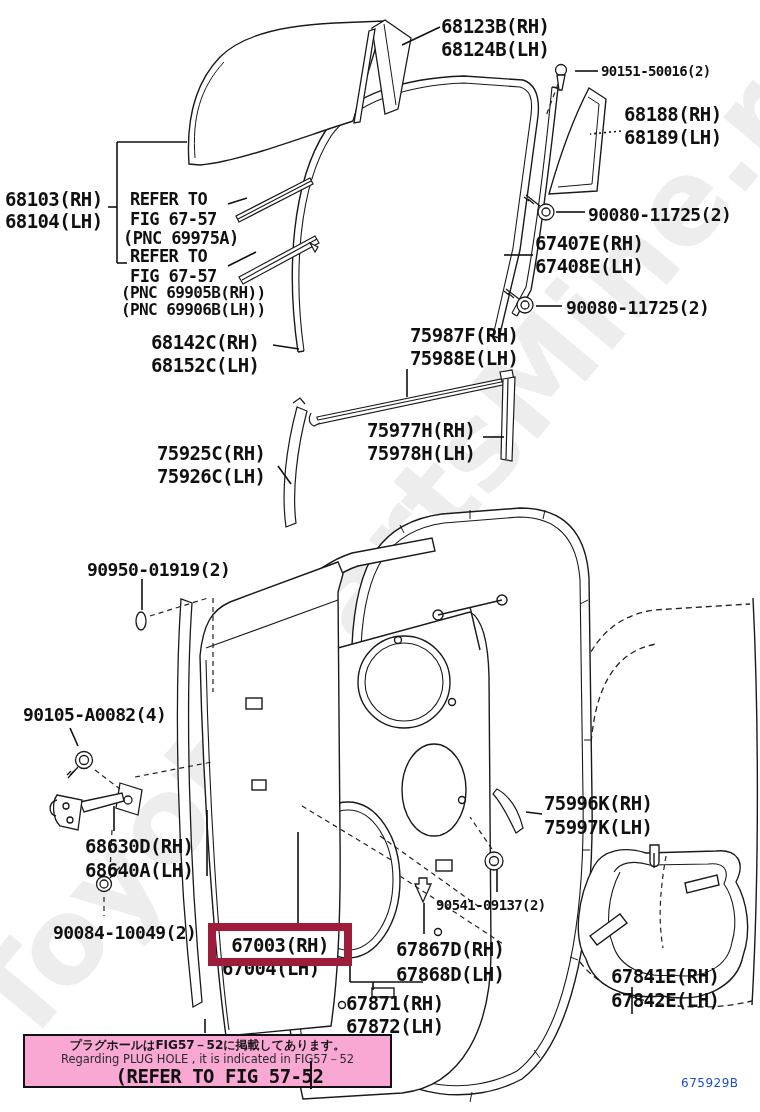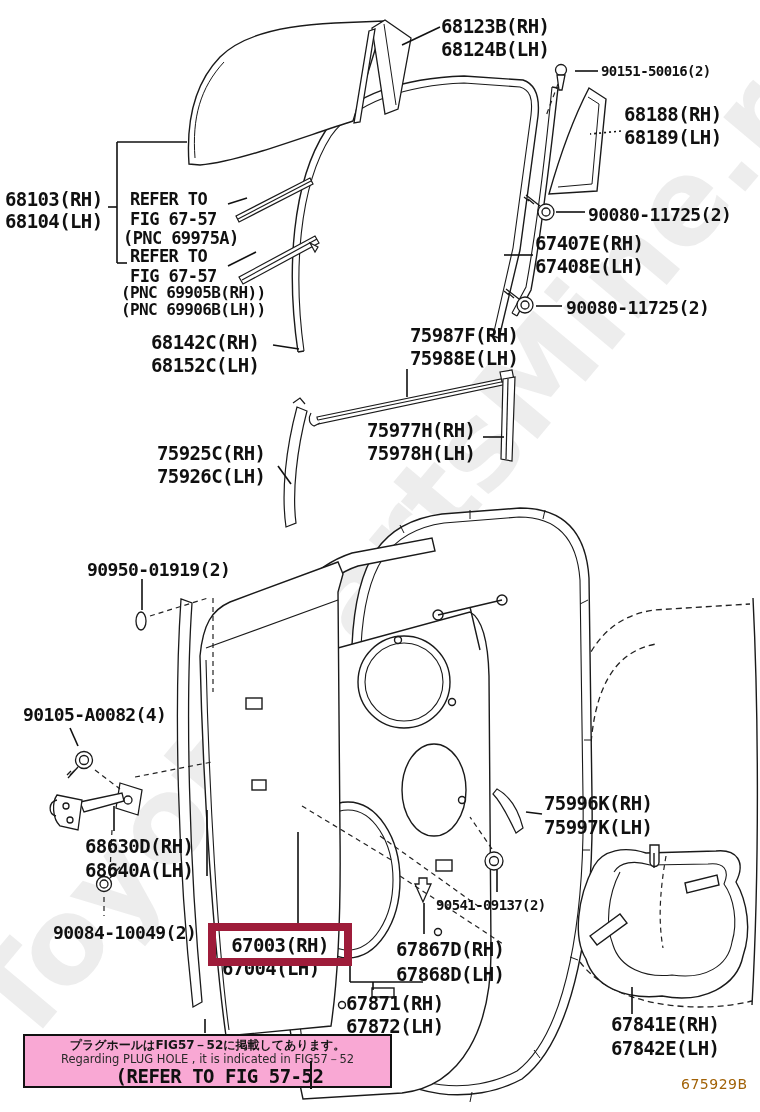--- a/index.html
+++ b/index.html
@@ -19,21 +19,21 @@
   .hlbox span{font:bold 19px "DejaVu Sans Mono",monospace;letter-spacing:-0.6px;color:#101010;}
   #cap67004{z-index:4;}
   #notebox{position:absolute;left:23px;top:1034px;width:369px;height:54px;z-index:3;
     border:2px solid #111;box-sizing:border-box;background:#f9a8d4;text-align:center;}
   #notebox .jp{font-family:"DejaVu Sans",sans-serif;font-size:12px;font-weight:bold;color:#161616;
     line-height:15px;margin-top:2px;}
   #notebox .en{font-family:"DejaVu Sans",sans-serif;font-size:11.5px;color:#2a2a2a;line-height:13px;}
   #notebox .ref{font:bold 19px "DejaVu Sans Mono",monospace;letter-spacing:-0.5px;color:#101010;line-height:20px;padding-left:24px;}
   #notestrike{position:absolute;left:310px;top:1061px;width:2px;height:28px;background:#141414;z-index:6;}
   #doccode{position:absolute;left:681px;top:1076px;z-index:3;
-    font-family:"DejaVu Sans",sans-serif;font-size:14px;color:#a16207;letter-spacing:0.5px;}
+    font-family:"DejaVu Sans",sans-serif;font-size:12px;color:#1d4ed8;letter-spacing:0.5px;}
 </style>
 </head>
 <body>
 
 <div id="stage">
 
   <div id="watermark">ToyotaPartsMine.ru</div>
 
   <svg id="art" width="760" height="1112" viewBox="0 0 760 1112">
 
@@ -302,21 +302,21 @@
   <div class="callout" style="left:53px;top:921px;font-size:18px;"><span>90084-10049(2)</span></div>
 
   <div class="callout" style="left:396px;top:937px;line-height:25px;"><span>67867D(RH)</span><br><span>67868D(LH)</span></div>
 
   <div class="callout" style="left:346px;top:992px;"><span>67871(RH)</span><br><span>67872(LH)</span></div>
 
   <div class="callout" style="left:436px;top:894px;font-size:14px;"><span>90541-09137(2)</span></div>
 
   <div class="callout" style="left:544px;top:791px;line-height:24px;"><span>75996K(RH)</span><br><span>75997K(LH)</span></div>
 
-  <div class="callout" style="left:611px;top:1012px;line-height:24px;text-align:right;"><span>67841E(RH)</span><br><span>67842E(LH)</span></div>
+  <div class="callout" style="left:611px;top:964px;line-height:24px;text-align:right;"><span>67841E(RH)</span><br><span>67842E(LH)</span></div>
 
   <div id="notebox">
     <div class="jp">プラグホールはFIG57－52に掲載してあります。</div>
     <div class="en">Regarding PLUG HOLE , it is indicated in FIG57－52</div>
     <div class="ref">(REFER TO FIG 57-52</div>
   </div>
   <div id="notestrike"></div>
 
   <div id="doccode">675929B</div>
 

